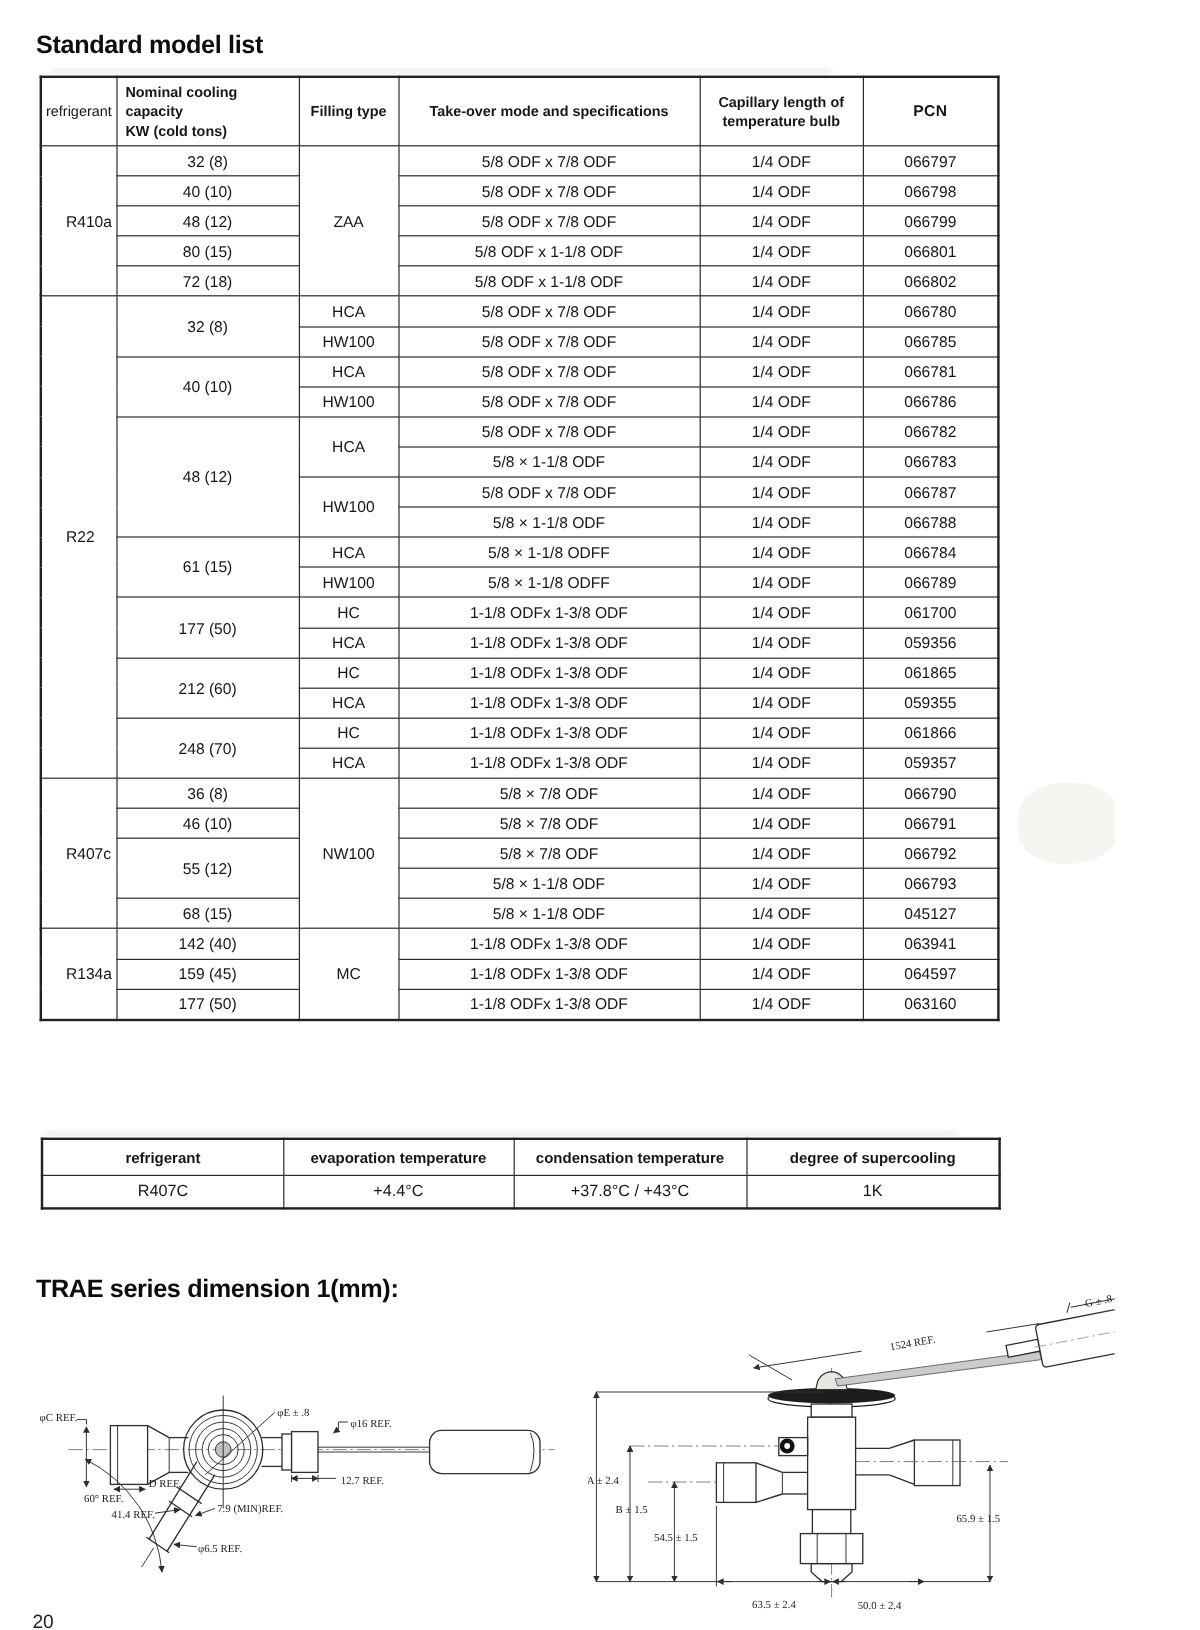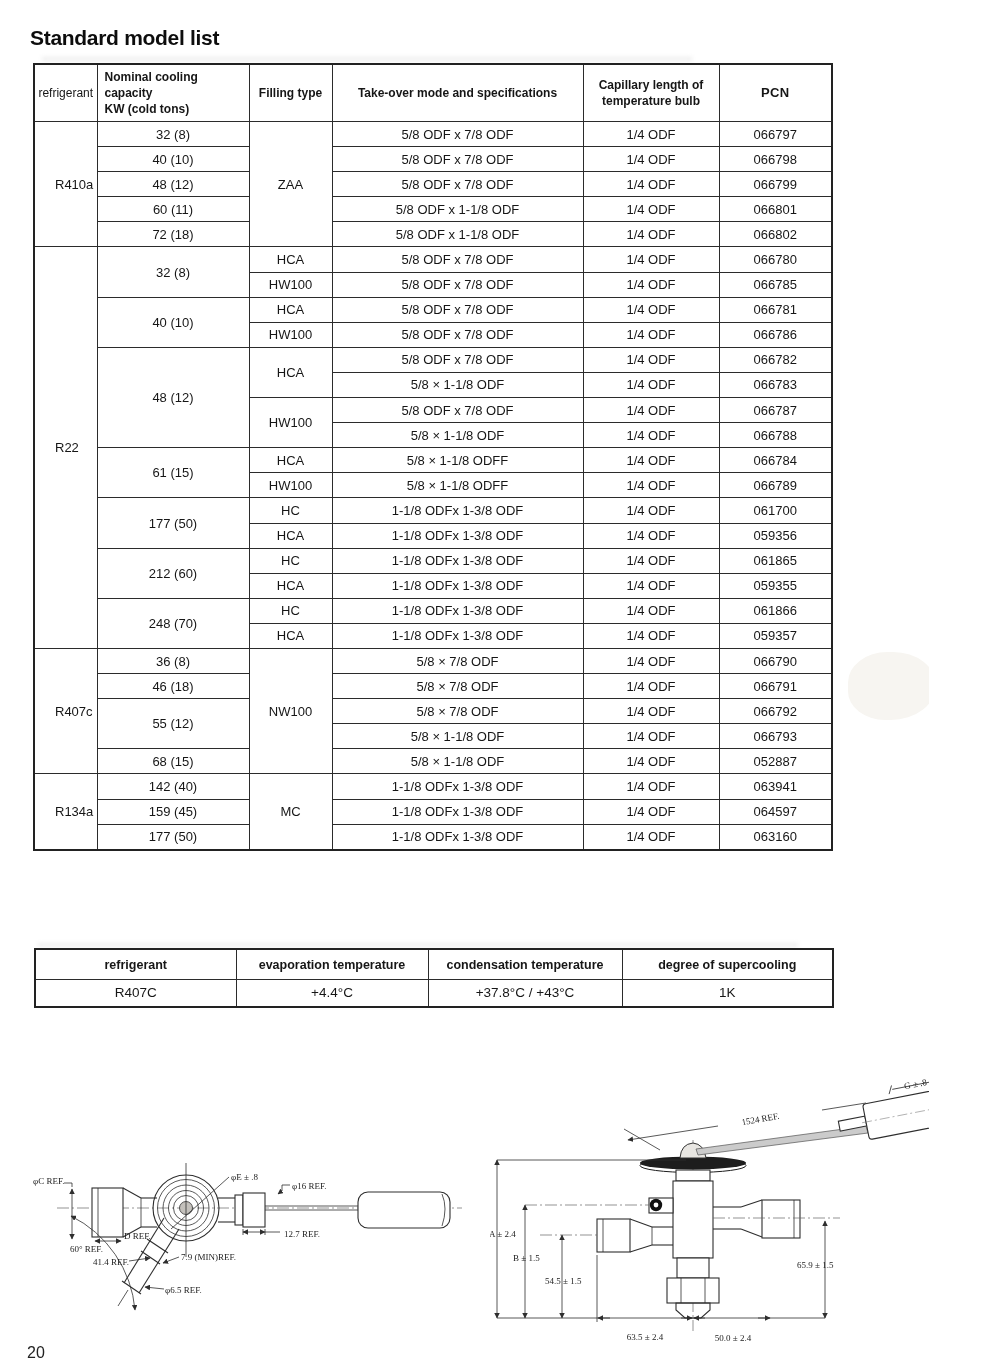--- a/index.html
+++ b/index.html
@@ -93,21 +93,21 @@
           <td class="col-capil">1/4 ODF</td>
           <td class="col-pcn">066798</td>
         </tr>
         <tr>
           <td class="col-cap">48 (12)</td>
           <td class="col-take">5/8 ODF x 7/8 ODF</td>
           <td class="col-capil">1/4 ODF</td>
           <td class="col-pcn">066799</td>
         </tr>
         <tr>
-          <td class="col-cap">60 (11)</td>
+          <td class="col-cap">80 (15)</td>
           <td class="col-take">5/8 ODF x 1-1/8 ODF</td>
           <td class="col-capil">1/4 ODF</td>
           <td class="col-pcn">066801</td>
         </tr>
         <tr>
           <td class="col-cap">72 (18)</td>
           <td class="col-take">5/8 ODF x 1-1/8 ODF</td>
           <td class="col-capil">1/4 ODF</td>
           <td class="col-pcn">066802</td>
         </tr>
@@ -215,41 +215,41 @@
         </tr>
         <tr>
           <td rowspan="5" class="col-ref">R407c</td>
           <td class="col-cap">36 (8)</td>
           <td rowspan="5" class="col-fill">NW100</td>
           <td class="col-take">5/8 × 7/8 ODF</td>
           <td class="col-capil">1/4 ODF</td>
           <td class="col-pcn">066790</td>
         </tr>
         <tr>
-          <td class="col-cap">46 (18)</td>
+          <td class="col-cap">46 (10)</td>
           <td class="col-take">5/8 × 7/8 ODF</td>
           <td class="col-capil">1/4 ODF</td>
           <td class="col-pcn">066791</td>
         </tr>
         <tr>
           <td rowspan="2" class="col-cap">55 (12)</td>
           <td class="col-take">5/8 × 7/8 ODF</td>
           <td class="col-capil">1/4 ODF</td>
           <td class="col-pcn">066792</td>
         </tr>
         <tr>
           <td class="col-take">5/8 × 1-1/8 ODF</td>
           <td class="col-capil">1/4 ODF</td>
           <td class="col-pcn">066793</td>
         </tr>
         <tr>
           <td class="col-cap">68 (15)</td>
           <td class="col-take">5/8 × 1-1/8 ODF</td>
           <td class="col-capil">1/4 ODF</td>
-          <td class="col-pcn">052887</td>
+          <td class="col-pcn">045127</td>
         </tr>
         <tr>
           <td rowspan="3" class="col-ref">R134a</td>
           <td class="col-cap">142 (40)</td>
           <td rowspan="3" class="col-fill">MC</td>
           <td class="col-take">1-1/8 ODFx 1-3/8 ODF</td>
           <td class="col-capil">1/4 ODF</td>
           <td class="col-pcn">063941</td>
         </tr>
         <tr>
@@ -286,20 +286,21 @@
     <tbody>
         <tr>
           <td class="col-c0">R407C</td>
           <td class="col-c1">+4.4°C</td>
           <td class="col-c2">+37.8°C / +43°C</td>
           <td class="col-c3">1K</td>
         </tr>
       </tbody>
   </table>
 
+  <div class="heading" id="heading3">TRAE series dimension 1(mm):</div>
 
   <svg id="svg-left" class="svgbox" width="470" height="175" viewBox="15 1150 470 175">
     <defs>
       <marker id="arL" viewBox="0 0 10 10" refX="9" refY="5" markerWidth="7" markerHeight="7" orient="auto-start-reverse">
         <path d="M0,0 L10,5 L0,10 z" fill="#2e2e2e"></path>
       </marker>
     </defs>
     <g>
       <line class="cl" x1="57" y1="1208" x2="462" y2="1208"></line>
       <rect class="wh" x="92" y="1188" width="31" height="49" fill="none"></rect>

